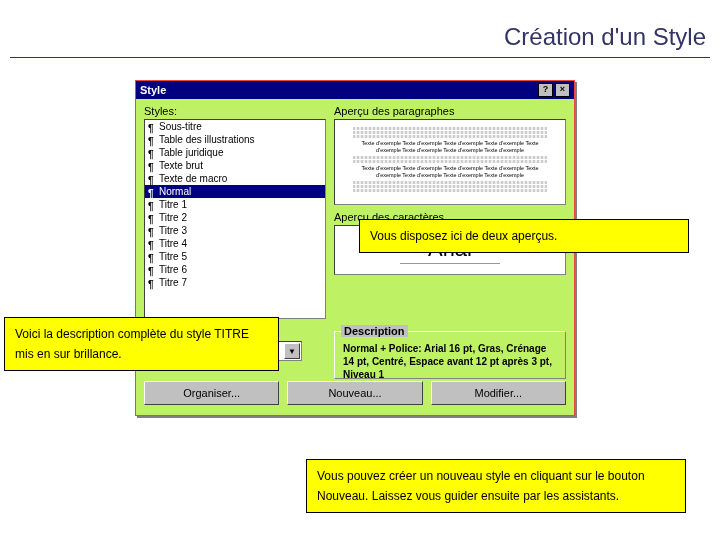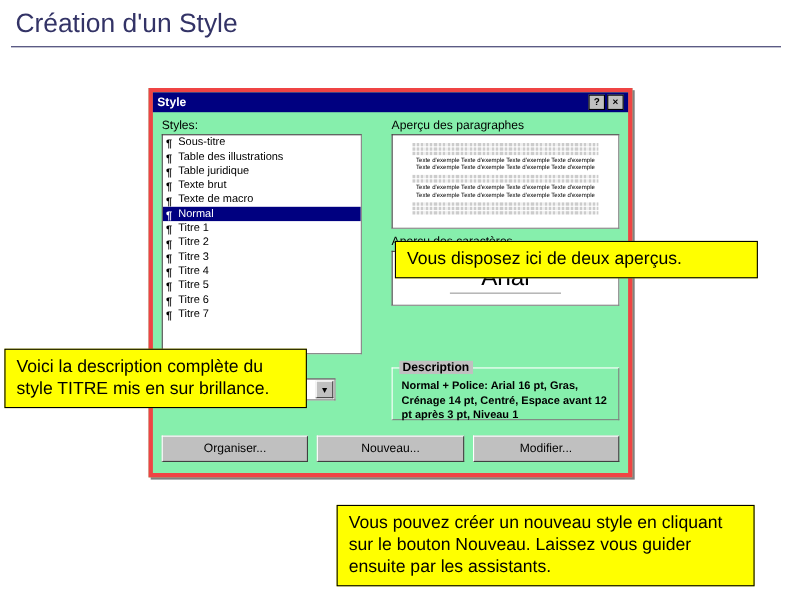--- a/index.html
+++ b/index.html
@@ -1,47 +1,47 @@
 <!DOCTYPE html>
 <html><head>
 <meta charset="utf-8">
 <style>
   * { box-sizing: border-box; margin: 0; padding: 0; }
   body { width: 720px; height: 540px; background: #fff; font-family: Arial, sans-serif; position: relative; overflow: hidden; }
-  .page-title { font-size: 24px; color: #333366; padding: 8px 14px 6px; font-weight: normal; }
+  .page-title { font-size: 24px; color: #333366; padding: 23px 14px 6px; font-weight: normal; text-align: right; }
   .rule { border-top: 1px solid #333366; margin: 0 10px 20px; }
-  .dialog { position: absolute; left: 135px; top: 80px; width: 440px; background: #86efac; border: 4px solid #ef4444; box-shadow: 2px 2px 0 #808080; }
+  .dialog { position: absolute; left: 135px; top: 80px; width: 440px; background: #bef264; border: 1px solid #ef4444; box-shadow: 2px 2px 0 #808080; }
   .titlebar { background: #000080; color: #fff; font-size: 11px; font-weight: bold; padding: 2px 4px; display: flex; align-items: center; }
   .titlebar .t-text { flex: 1; }
   .tb-btn { width: 15px; height: 14px; background: #c0c0c0; border: 1px solid #000; margin-left: 2px; color: #000; font-size: 9px; line-height: 10px; text-align: center; font-weight: bold; }
   .dlg-body { padding: 6px 8px 10px; font-size: 11px; color: #000; }
   .lbl { font-size: 11px; margin-bottom: 2px; }
   .row2 { display: flex; gap: 8px; }
   .col-left { width: 182px; }
-  .col-right { flex: 1; margin-left: 19px; }
+  .col-right { flex: 1; }
   .listbox { background: #fff; border: 1px solid #808080; border-top-color:#404040; border-left-color:#404040; height: 200px; overflow: hidden; font-size: 10px; }
   .li { padding: 1px 3px; display:flex; align-items:center; gap:3px; white-space:nowrap; }
   .li.sel { background: #000080; color: #fff; }
   .li .para-icon { display:inline-block; width:8px; height:8px; font-weight:bold; }
   .apercu-box { background:#fff; border:1px solid #808080; border-top-color:#404040; border-left-color:#404040; height:86px; padding:6px 10px; font-size:5px; color:#888; line-height:7px; text-align:center; overflow:hidden; }
   .greyline { height:3px; background: repeating-linear-gradient(90deg,#ccc,#ccc 2px,#eee 2px,#eee 4px); margin:1px 8px; }
   .darktxt { color:#000; font-size:5.5px; margin:2px 6px; }
   .apercu-char-box { background:#fff; border:1px solid #808080; border-top-color:#404040; border-left-color:#404040; height:50px; display:flex; align-items:center; justify-content:center; }
   .arial-sample { font-family: Arial; font-size:22px; font-weight:normal; color:#000; border-bottom:1px solid #999; padding:0 28px 1px; }
   .group { border:1px solid #808080; border-top-color:#fff; border-left-color:#fff; position:relative; margin-top:12px; padding:10px 8px 8px; }
   .group::before { content: attr(data-legend); position:absolute; top:-7px; left:6px; background:#c0c0c0; padding:0 3px; font-size:11px; }
   .desc-text { font-size:10px; color:#000; line-height:13px; }
   .desc-group { height: 48px; font-weight: bold; }
   .list-row { display:flex; align-items:center; gap:6px; margin-top:8px; }
   .combo { border:1px solid #808080; border-top-color:#404040; border-left-color:#404040; background:#fff; height:20px; width:158px; display:flex; align-items:center; padding:0 3px; font-size:11px; position:relative;}
   .combo .dd-btn { position:absolute; right:1px; top:1px; width:16px; height:16px; background:#c0c0c0; border:1px solid #fff; border-right-color:#404040; border-bottom-color:#404040; display:flex; align-items:center; justify-content:center; font-size:8px; }
-  .btn-row { display:flex; gap:8px; margin-top:14px; justify-content:space-between; }
+  .btn-row { display:flex; gap:8px; margin-top:2px; justify-content:space-between; }
   .btn { flex:1; height:24px; background:#c0c0c0; border:1px solid #fff; border-right-color:#404040; border-bottom-color:#404040; font-size:11px; display:flex; align-items:center; justify-content:center; }
   .btn.disabled { color:#808080; text-shadow:1px 1px #fff; }
-  .callout { position:absolute; background:#ffff00; border:1px solid #000; font-size:16px; padding:6px 10px; line-height:20px; }
+  .callout { position:absolute; background:#ffff00; border:1px solid #000; font-size:12px; padding:6px 10px; line-height:20px; }
   .c1 { left:359px; top:219px; width:330px; }
   .c2 { left:4px; top:317px; width:275px; }
   .c3 { left:306px; top:459px; width:380px; }
 </style>
 </head>
 <body>
 
 <div class="page-title">Création d'un Style</div>
 <div class="rule"></div>
 

